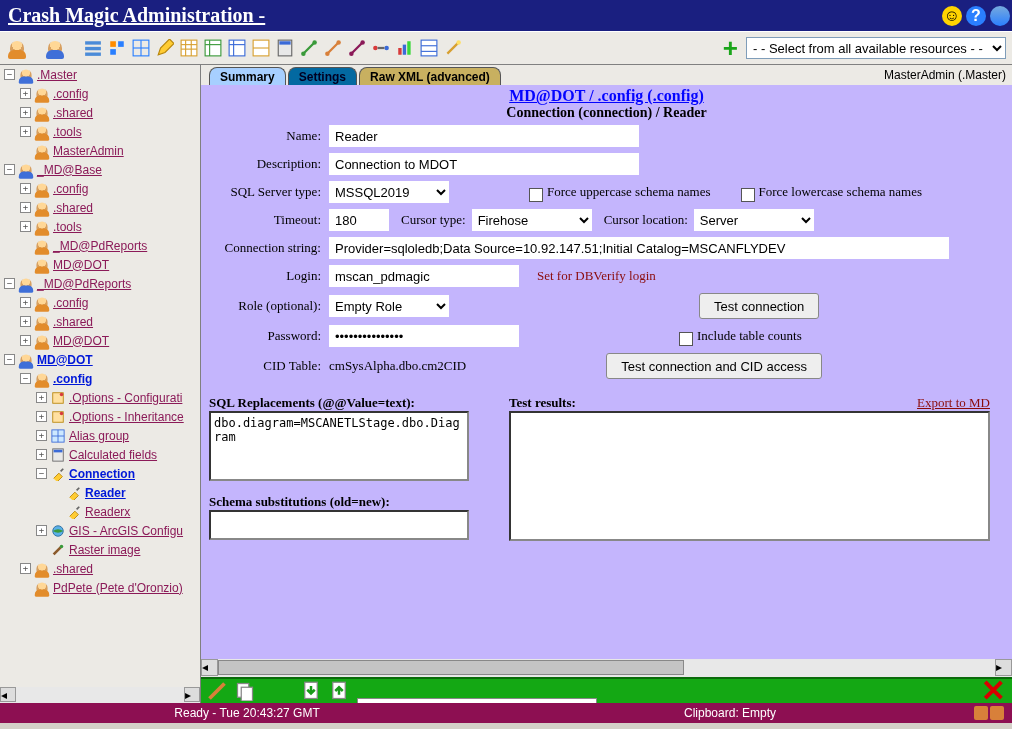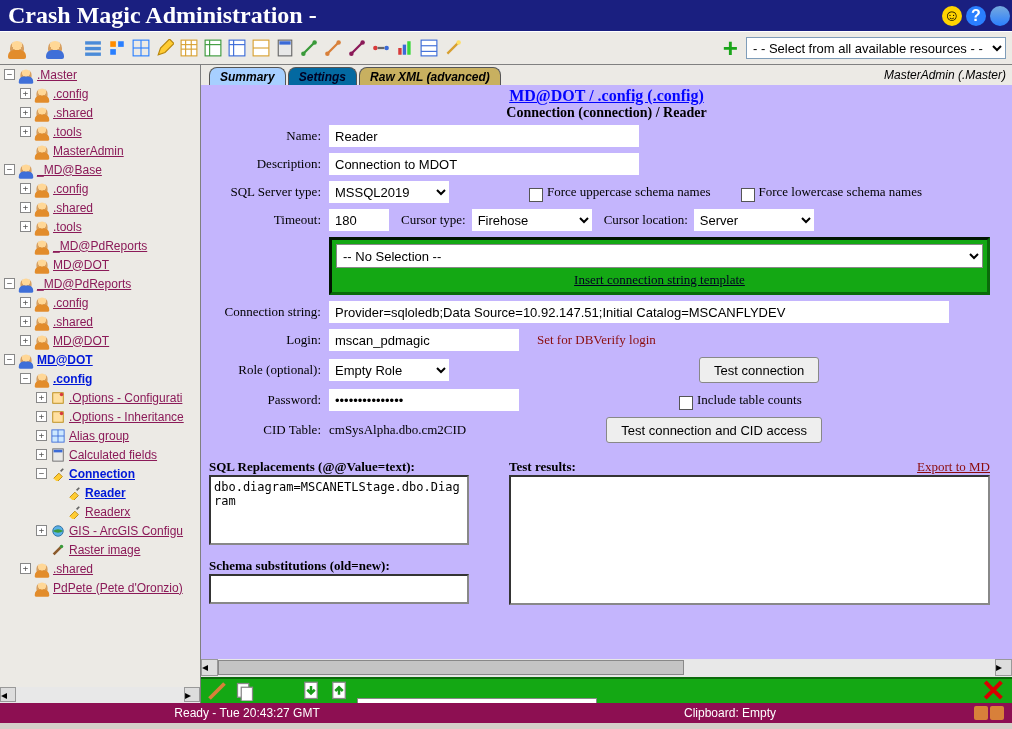--- a/index.html
+++ b/index.html
@@ -1,18 +1,18 @@
 <!DOCTYPE html>
 <html><head>
 <meta charset="utf-8">
 <style>
 * { box-sizing: border-box; margin: 0; padding: 0; font-family: "Segoe UI", Tahoma, sans-serif; font-size: 12px; }
 html, body { width: 1012px; height: 729px; overflow: hidden; background: #d4d0c8; }
 .titlebar { height: 31px; background: #1a1f80; color: #fff; display: flex; align-items: center; justify-content: space-between; padding: 0 2px 0 8px; }
-.titlebar .title { font-family: "Times New Roman", serif; font-size: 24px; font-weight: bold; }
+.titlebar .title { font-family: "Times New Roman", serif; font-size: 20px; font-weight: bold; text-decoration: underline; }
 .titlebar .tbicons { display: flex; gap: 4px; }
 .tbicons .ico { width: 20px; height: 20px; display: flex; align-items: center; justify-content: center; border-radius: 50%; font-size: 16px; }
 .smiley { background: #ffd400; color:#000; }
 .help { background:#2a7fff; color:#fff; font-weight:bold; }
 .door { background: linear-gradient(#7ad, #2a7fff); width:18px; border-radius:2px; }
 .toolbar { height: 34px; background: #eceae5; border-top: 1px solid #fff; border-bottom: 1px solid #808080; display: flex; align-items: center; padding: 0 6px; gap: 2px; }
 .toolbar .tb-sep { width: 12px; }
 .toolbar .tsicon { width: 22px; height: 22px; display:flex; align-items:center; justify-content:center; cursor:pointer; position:relative; }
 .person { width:14px; height:14px; border-radius:50% 50% 40% 40%; background: radial-gradient(circle at 50% 30%, #ffd796 40%, #d8a060 42%); position:relative; }
 .person:after{content:"";position:absolute; top:9px; left:-2px; width:18px; height:9px; border-radius:6px 6px 2px 2px; background:#e28c2b;}
@@ -25,21 +25,21 @@
 .tree-inner { overflow:auto; height: calc(100% - 8px); }
 .tree-node { display:flex; align-items:center; height:19px; gap:3px; white-space:nowrap; cursor:pointer;}
 .tree-node .exp { width:11px; height:11px; border:1px solid #888; background:#fff; font-size:9px; line-height:9px; text-align:center; color:#555; font-family:monospace;}
 .tree-node .exp.blank { border:none; background:transparent; }
 .tree-node .ticon { width:16px; display:flex; justify-content:center;}
 .tree-node a { text-decoration: underline; }
 .maroon { color:#8b1a58;}
 .blue { color:#0018d8;}
 .bold { font-weight:bold;}
 .main { flex:1; display:flex; flex-direction:column; overflow:hidden; }
-.tabrow { height:20px; background:#eceae5; display:flex; align-items:flex-end; padding-left:8px; gap:2px;font-style:italic;}
+.tabrow { height:20px; background:#eceae5; display:flex; align-items:flex-end; padding-left:8px; gap:2px;}
 .tab { height:19px; padding:2px 10px 0; border:1px solid #555; border-bottom:none; border-radius:8px 8px 0 0; font-weight:bold; color:#000; cursor:pointer; position:relative; top:1px;}
 .tab.summary{ background:#a7cfff;}
 .tab.settings{ background:#0369a1; color:#002;}
 .tab.rawxml{ background:#c8b060;}
 .userlabel{ margin-left:auto; margin-right:6px; color:#000; font-size:12px; align-self:center;}
 .green-area{ flex:1; background:#c4b5fd; position:relative; overflow:hidden;}
 .breadcrumb{ text-align:center; padding-top:2px;}
 .breadcrumb a{ color:#0404ff; font-family:"Times New Roman",serif; font-size:16px; font-weight:bold; text-decoration:underline;}
 .breadcrumb2{ text-align:center; font-family:"Times New Roman",serif; font-size:14px; font-weight:bold; color:#000;}
 .formwrap{ position:absolute; top:34px; left:8px; right:22px; bottom:22px; overflow:auto;}
@@ -484,24 +484,20 @@
           <input type="text" style="width: 60px;" value="180">
           <span style="width:12px"></span>
           <span style="font-family:'Times New Roman',serif;font-size:13px">Cursor type:</span>
           <span style="width:6px"></span>
           <select style="width:120px"><option>Firehose</option></select>
           <span style="width:12px"></span>
           <span style="font-family:'Times New Roman',serif;font-size:13px">Cursor location:</span>
           <span style="width:6px"></span>
           <select style="width:120px"><option>Server</option></select>
         </div>
-        <div class="inset-box">
-          <select><option>-- No Selection --</option></select>
-          <div class="inset-link"><a href="#">Insert connection string template</a></div>
-        </div>
         <div class="row">
           <span class="lbl">Connection string:</span>
           <input type="text" style="width: 620px;" value="Provider=sqloledb;Data Source=10.92.147.51;Initial Catalog=MSCANFLYDEV">
         </div>
         <div class="row">
           <span class="lbl">Login:</span>
           <input type="text" style="width: 190px;" value="mscan_pdmagic">
           <span style="width:18px"></span>
           <span class="redlbl">Set for DBVerify login</span>
         </div>

